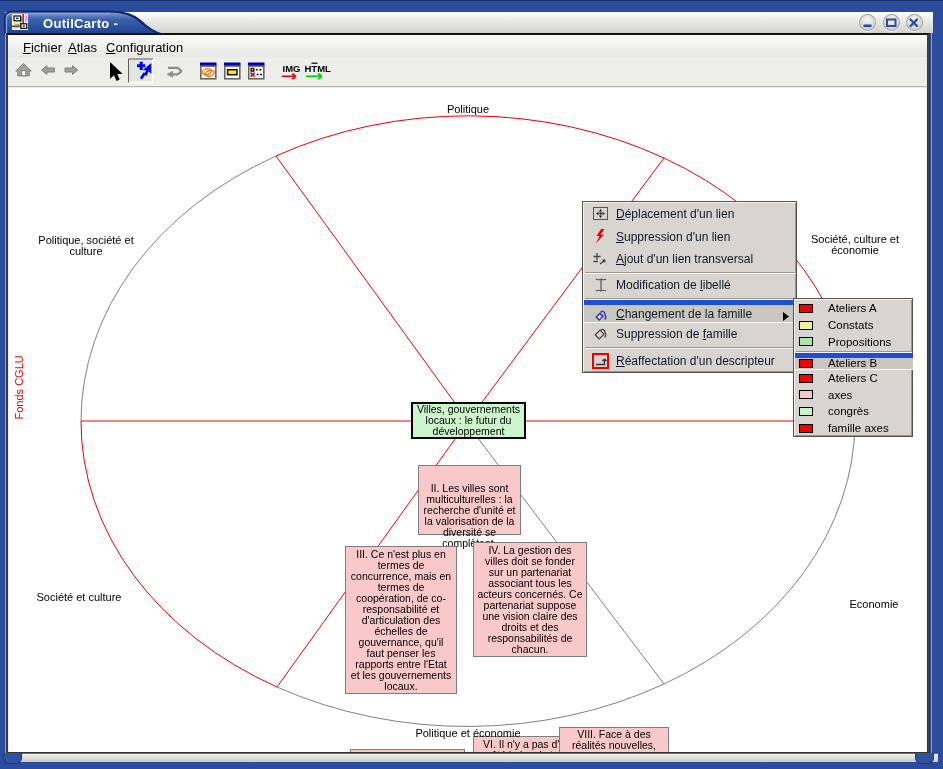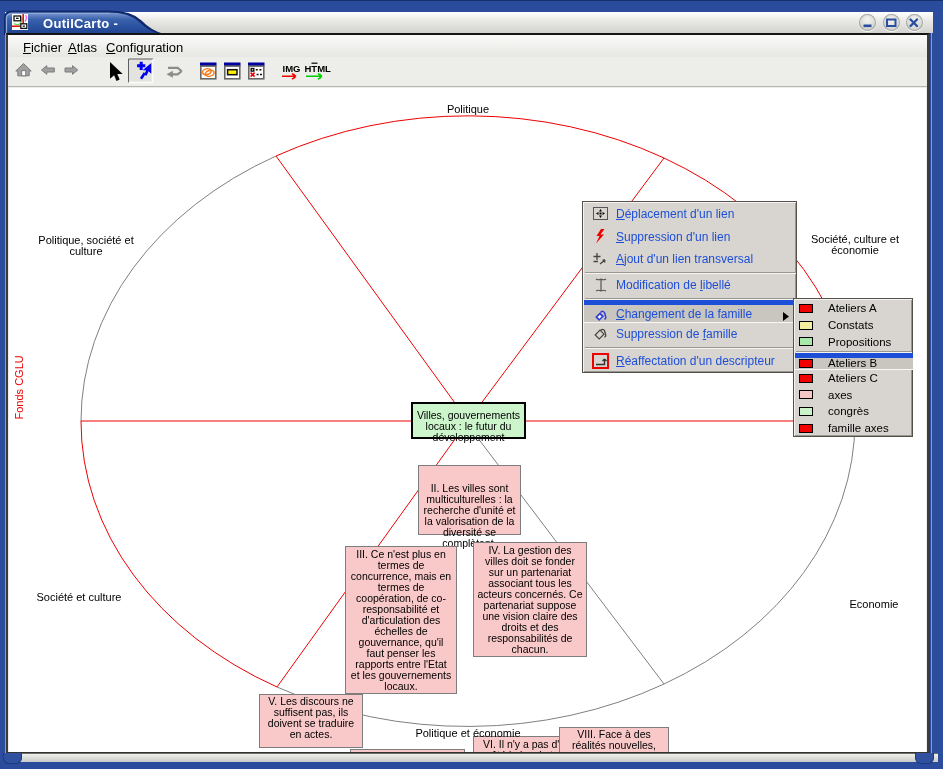--- a/index.html
+++ b/index.html
@@ -14,21 +14,21 @@
 #menubar{left:8px;top:35px;width:919px;height:22px;background:linear-gradient(#fbfbfa,#e6e6e2);font-size:13px;color:#000}
 #menubar span{position:absolute;top:5px}
 #toolbar{left:8px;top:57px;width:919px;height:30px;background:#ededea;border-bottom:1px solid #b4b4b0}
 
 #canvas{left:9px;top:88px;width:917px;height:664px;background:#fff;overflow:hidden}
 .pbox{position:absolute;background:#f9c9c9;border:1px solid #7d7d7d;font-size:10.5px;line-height:11px;text-align:center;color:#000}
 .lbl{position:absolute;font-size:11px;line-height:11px;text-align:center;color:#000;white-space:nowrap}
 
 #menu1{left:582px;top:201px;width:215px;height:172px;background:#d8d5d0;border:1px solid #55524b;box-shadow:inset 1px 1px 0 #f4f3f1,inset -1px -1px 0 #99968f}
 #menu2{left:793px;top:298px;width:120px;height:139px;background:#d8d5d0;border:1px solid #55524b;box-shadow:inset 1px 1px 0 #f4f3f1,inset -1px -1px 0 #99968f}
-.mrow{position:absolute;left:1px;width:211px;font-size:12px;color:#1d4ed8}
+.mrow{position:absolute;left:1px;width:211px;font-size:12px;color:#0f172a}
 .mrow .txt{position:absolute;left:32px;top:50%;transform:translateY(-50%);white-space:nowrap}
 .msep{position:absolute;left:2px;width:211px;height:2px;border-top:1px solid #9a978f;border-bottom:1px solid #f6f5f3}
 .srow{position:absolute;left:1px;width:116px;font-size:11.5px;color:#000}
 .swatch{position:absolute;left:4px;top:50%;margin-top:-4.5px;width:14px;height:9px;border:1px solid #000}
 .srow .txt{position:absolute;left:33px;top:50%;transform:translateY(-50%);white-space:nowrap}
 .hirow{background:#c9c6c0;border-top:5px solid #1d4ed8;border-bottom:1px solid #f8f7f5}
 u{text-decoration:underline;text-underline-offset:1px}
 
 #botgray{left:5px;top:753px;width:933px;height:9px;background:linear-gradient(#efefec,#c9c9c5);border-top:1px solid #6b6b67}
 #botblue{left:0;top:762px;width:943px;height:7px;background:#2b4c9c}
@@ -150,25 +150,24 @@
 
       <line x1="468" y1="421" x2="276" y2="156" stroke="#ee0000" stroke-width="1"></line>
       <line x1="468" y1="421" x2="664" y2="158" stroke="#ee0000" stroke-width="1"></line>
       <line x1="468" y1="421" x2="81" y2="421" stroke="#ee0000" stroke-width="1"></line>
       <line x1="468" y1="421" x2="855" y2="421" stroke="#ee0000" stroke-width="1"></line>
       <line x1="468" y1="421" x2="277" y2="687" stroke="#ee0000" stroke-width="1"></line>
       <line x1="468" y1="425" x2="664" y2="684" stroke="#808080" stroke-width="1"></line>
     </g>
   </svg>
 
-  <div class="pbox" style="left:402px;top:314px;width:115px;height:37px;border:2px solid #000;background:#ccf5cc;padding-top:6px">Villes, gouvernements<br>locaux : le futur du<br>développement</div>
+  <div class="pbox" style="left:402px;top:314px;width:115px;height:37px;border:2px solid #000;background:#ccf5cc;padding-top:0">Villes, gouvernements<br>locaux : le futur du<br>développement</div>
   <div class="pbox" style="left:409px;top:377px;width:103px;height:70px;padding-top:17px">II. Les villes sont<br>multiculturelles : la<br>recherche d'unité et<br>la valorisation de la<br>diversité se<br>complètent.</div>
   <div class="pbox" style="left:336px;top:458px;width:112px;height:148px;padding-top:1.5px">III. Ce n'est plus en<br>termes de<br>concurrence, mais en<br>termes de<br>coopération, de co-<br>responsabilité et<br>d'articulation des<br>échelles de<br>gouvernance, qu'il<br>faut penser les<br>rapports entre l'Etat<br>et les gouvernements<br>locaux.</div>
   <div class="pbox" style="left:464px;top:454px;width:114px;height:115px;padding-top:1.5px">IV. La gestion des<br>villes doit se fonder<br>sur un partenariat<br>associant tous les<br>acteurs concernés. Ce<br>partenariat suppose<br>une vision claire des<br>droits et des<br>responsabilités de<br>chacun.</div>
-  <div class="pbox" style="left:250px;top:605.5px;width:104px;height:54px;padding-top:1.5px">V. Les discours ne<br>suffisent pas, ils<br>doivent se traduire<br>en actes.</div>
   <div class="pbox" style="left:464px;top:648px;width:108px;height:40px;padding-top:1.5px">VI. Il n'y a pas d'un<br>côté le local et de</div>
   <div class="pbox" style="left:341px;top:661px;width:115px;height:20px;padding-top:1px">VII. Les territoires</div>
   <div class="pbox" style="left:550px;top:638.5px;width:110px;height:40px;padding-top:1.5px">VIII. Face à des<br>réalités nouvelles,<br>les villes doivent</div>
 
   <div class="lbl" style="left:409px;top:16px;width:100px">Politique</div>
   <div class="lbl" style="left:26px;top:147px;width:102px">Politique, société et<br>culture</div>
   <div class="lbl" style="left:795px;top:146px;width:102px">Société, culture et<br>économie</div>
   <div class="lbl" style="left:20px;top:504px;width:100px">Société et culture</div>
   <div class="lbl" style="left:815px;top:511px;width:100px">Economie</div>
   <div class="lbl" style="left:401px;top:640px;width:116px">Politique et économie</div>

